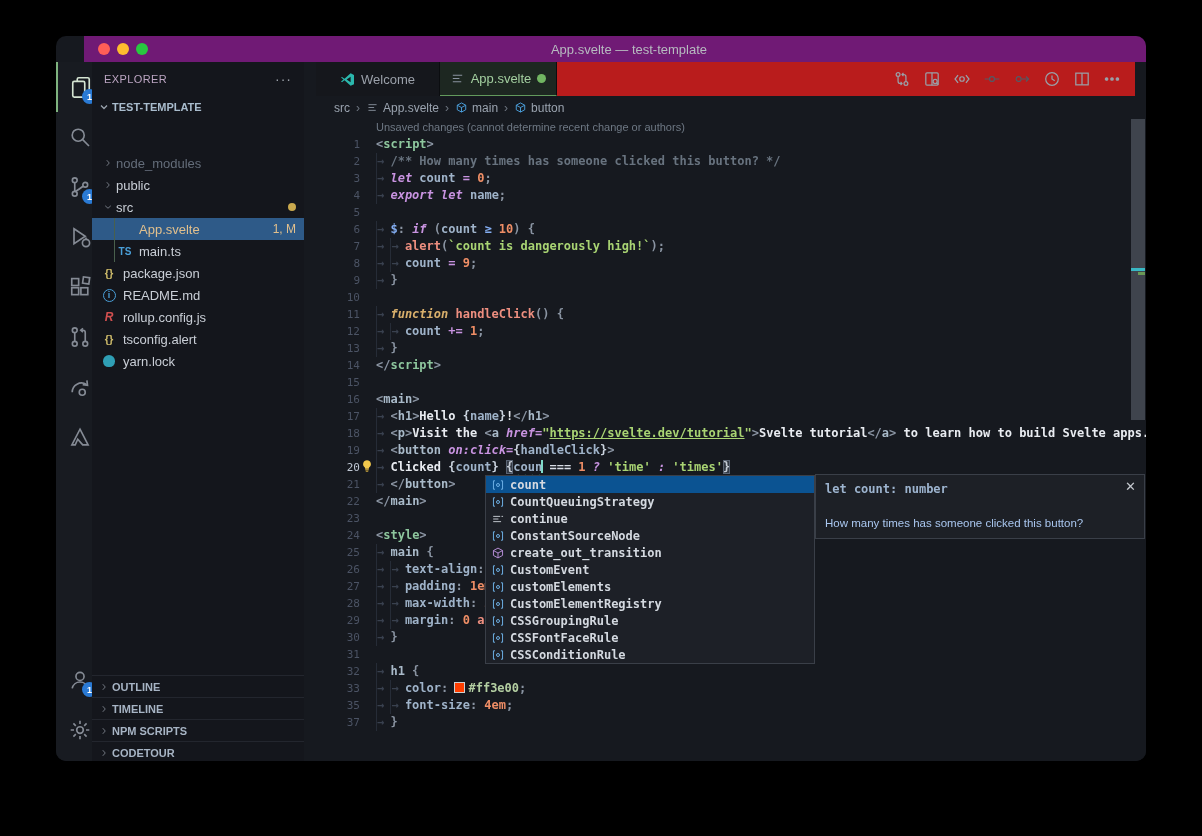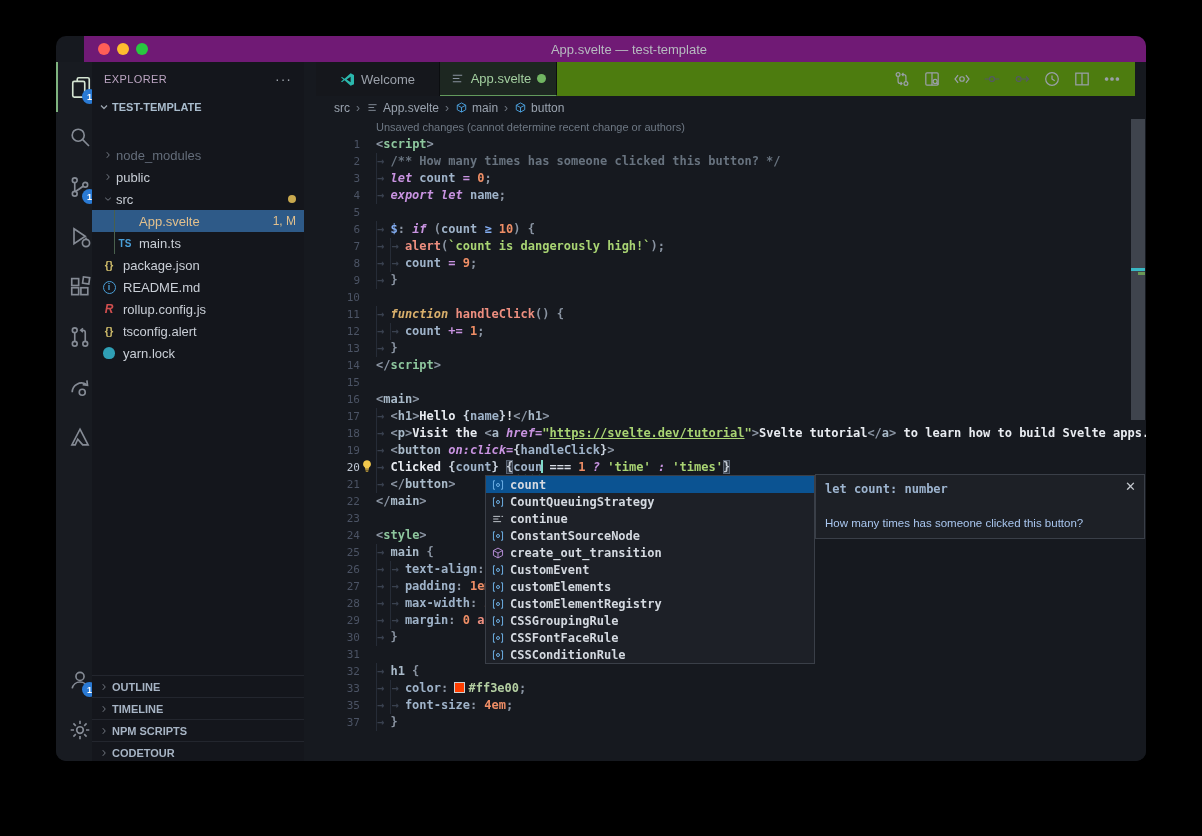--- a/index.html
+++ b/index.html
@@ -37,21 +37,21 @@
   .trow.mod .lbl { color:#e2c08d; }
   .tbadge { margin-left:auto; font-size:12px; color:#e2c08d; }
   .tdot { margin-left:auto; width:8px; height:8px; border-radius:50%; background:#c9a94e; }
   .fic { width:18px; height:16px; display:inline-flex; align-items:center; justify-content:center;
          margin-right:5px; flex:none; font-family:"Liberation Sans",sans-serif; }
   .guide { position:absolute; left:22px; top:0; bottom:0; width:1px; background:#49604d; }
   #sidebar-sections { position:absolute; left:0; bottom:-2px; width:212px; }
   .ssec { height:22px; border-top:1px solid #23262e; display:flex; align-items:center; font-size:11px;
           font-weight:bold; color:#a7b4c4; padding:0 4px; }
   
-  #tabbar { position:absolute; left:260px; top:26px; right:11px; height:34px; background:#4d7c0f; display:flex; }
+  #tabbar { position:absolute; left:260px; top:26px; right:11px; height:34px; background:#b91c1c; display:flex; }
   .tab { width:124px; display:flex; align-items:center; justify-content:center; gap:6px; font-size:13px;
          color:#9ba1aa; background:#15171c; border-right:1px solid #0b0d10; }
   .tab.active { width:117px; background:#1d2721; color:#a3cfa0; border-bottom:1px solid #629a5c; }
   .tab .dot { width:9px; height:9px; border-radius:50%; background:#71b562; }
   .tab svg { width:15px; height:15px; }
   #editor-actions { margin-left:auto; display:flex; align-items:center; gap:4px; padding-right:10px; }
   .eact { width:26px; height:26px; display:flex; align-items:center; justify-content:center; color:#9aa0a8; }
   .eact.disabled { color:#545a64; }
   .eact svg { width:18px; height:18px; }
   
@@ -194,21 +194,21 @@
     </div>
     <div id="section-header">
       <span class="chev">
           <svg viewBox="0 0 10 10">
             <polyline points="2,3.5 5,6.5 8,3.5" fill="none" stroke="currentColor" stroke-width="1.3"></polyline>
           </svg>
         </span>
       <span>TEST-TEMPLATE</span>
     </div>
     <div id="file-tree">
-        <div class="trow dim" style="padding-left: 8px;">
+        <div class="trow dim" style="padding-left: 8px; margin-top: 8px;">
           <span class="chev">
             <svg viewBox="0 0 16 16" fill="none" stroke="currentColor" stroke-width="1.1">
               <polyline points="6,3.5 10,8 6,12.5"></polyline>
             </svg>
           </span>
           <span class="lbl">node_modules</span>
         </div>
         <div class="trow" style="padding-left: 8px;">
           <span class="chev">
             <svg viewBox="0 0 16 16" fill="none" stroke="currentColor" stroke-width="1.1">

